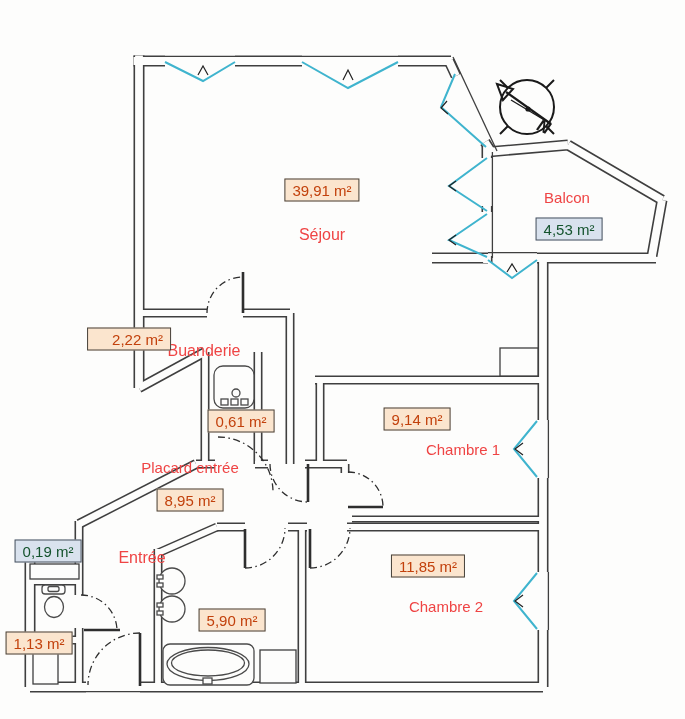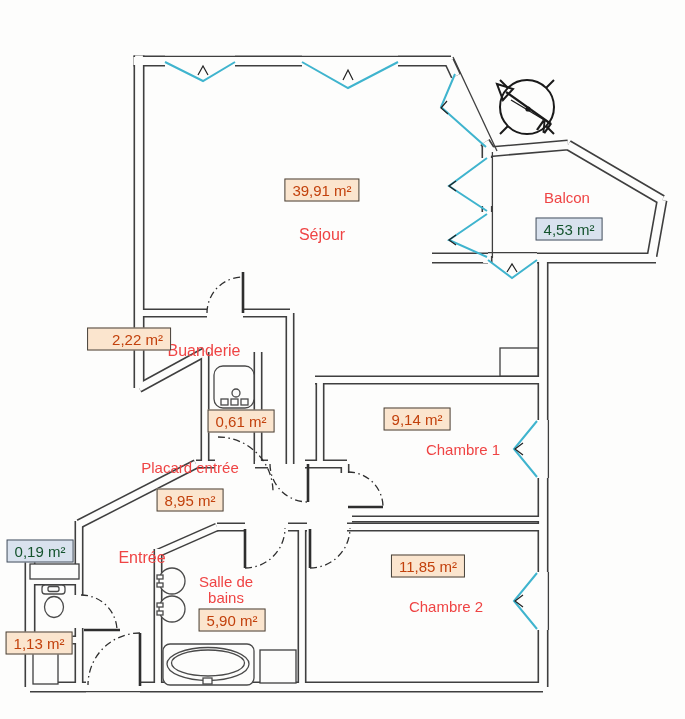--- a/index.html
+++ b/index.html
@@ -187,26 +187,25 @@
     </g>
   </svg>
 
   <div class="lbl big" style="left:322px;top:215px;">Séjour</div>
   <div class="lbl" style="left:567px;top:198px;">Balcon</div>
   <div class="lbl big" style="left:204px;top:331px;">Buanderie</div>
   <div class="lbl" style="left:190px;top:468px;text-align:right;">Placard entrée</div>
   <div class="lbl" style="left:463px;top:450px;">Chambre 1</div>
   <div class="lbl big" style="left:142px;top:538px;">Entrée</div>
   <div class="lbl big" style="left:53px;top:621px;">WC</div>
-  <div class="lbl wrap" style="left:226px;top:590px;">Salle de bains</div>
   <div class="lbl" style="left:446px;top:607px;">Chambre 2</div>
 
   <div class="abox" style="left:322px;top:190px;">39,91 m²</div>
   <div class="abox blue" style="left:569px;top:229px;">4,53 m²</div>
   <div class="abox" style="left:129px;top:339px;padding-left:24px;">2,22 m²</div>
   <div class="abox" style="left:241px;top:421px;">0,61 m²</div>
   <div class="abox" style="left:417px;top:419px;">9,14 m²</div>
   <div class="abox" style="left:144px;top:500px;margin-left:46px;">8,95 m²</div>
-  <div class="abox blue" style="left:40px;top:551px;">0,19 m²</div>
+  <div class="abox blue" style="left:48px;top:551px;">0,19 m²</div>
   <div class="abox" style="left:39px;top:643px;">1,13 m²</div>
   <div class="abox" style="left:232px;top:620px;">5,90 m²</div>
   <div class="abox" style="left:428px;top:566px;">11,85 m²</div>
 </div>
 
 </body></html>

